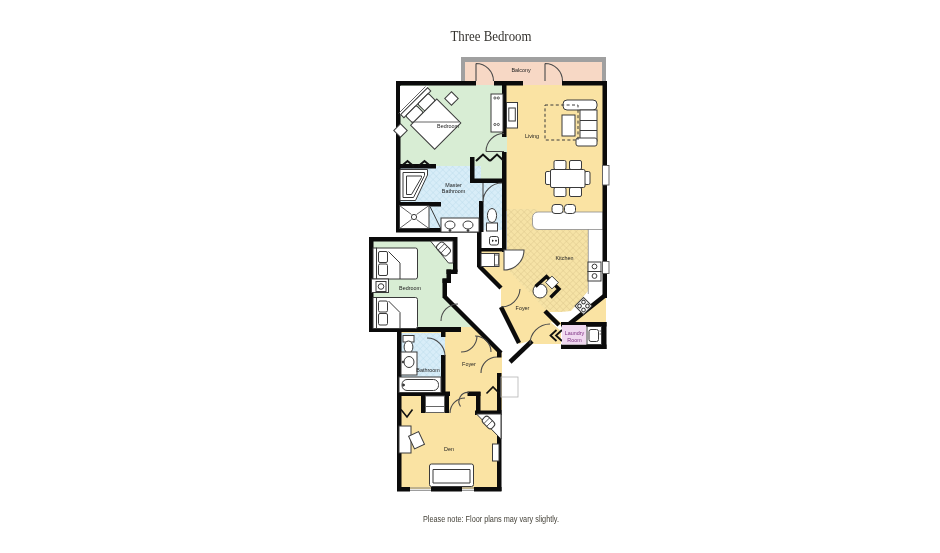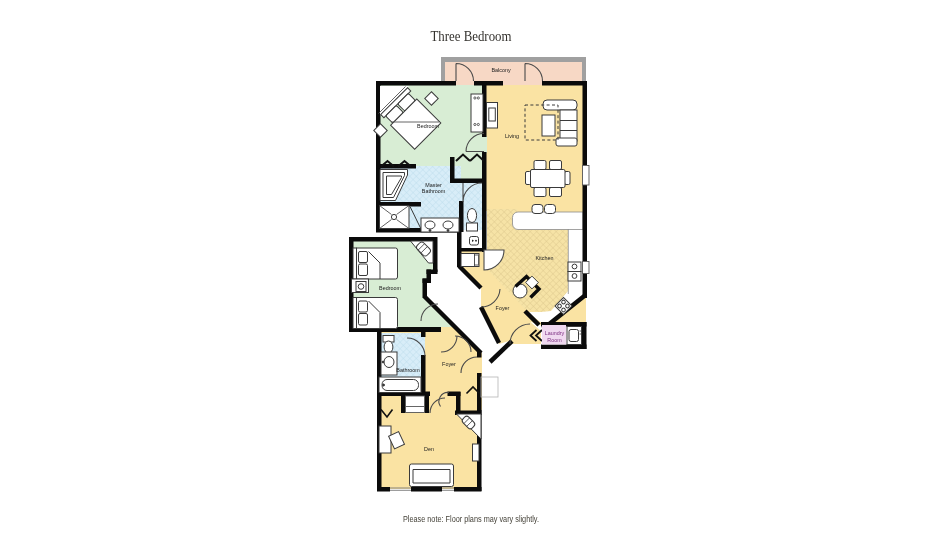--- a/index.html
+++ b/index.html
@@ -1,16 +1,16 @@
 <!DOCTYPE html>
 <html><head>
 <meta charset="utf-8">
 <style>
 html,body{margin:0;padding:0;background:#fff;}
-#page{width:778px;height:553px;position:relative;background:#fff;overflow:hidden;}
+#page{width:778px;height:553px;position:relative;background:#fff;overflow:hidden;padding-left:20px;}
 svg{display:block;}
 </style>
 </head>
 <body>
 <div id="page">
 <svg width="940" height="553" viewBox="0 0 940 553" xmlns="http://www.w3.org/2000/svg">
 <defs>
 <pattern id="kx" width="4.6" height="4.6" patternUnits="userSpaceOnUse" patternTransform="rotate(45 0 0)">
   <rect width="4.6" height="4.6" fill="#f6e3a6"></rect>
   <path d="M0,0 H4.6 M0,0 V4.6" stroke="#dfc98c" stroke-width="0.9" fill="none"></path>

